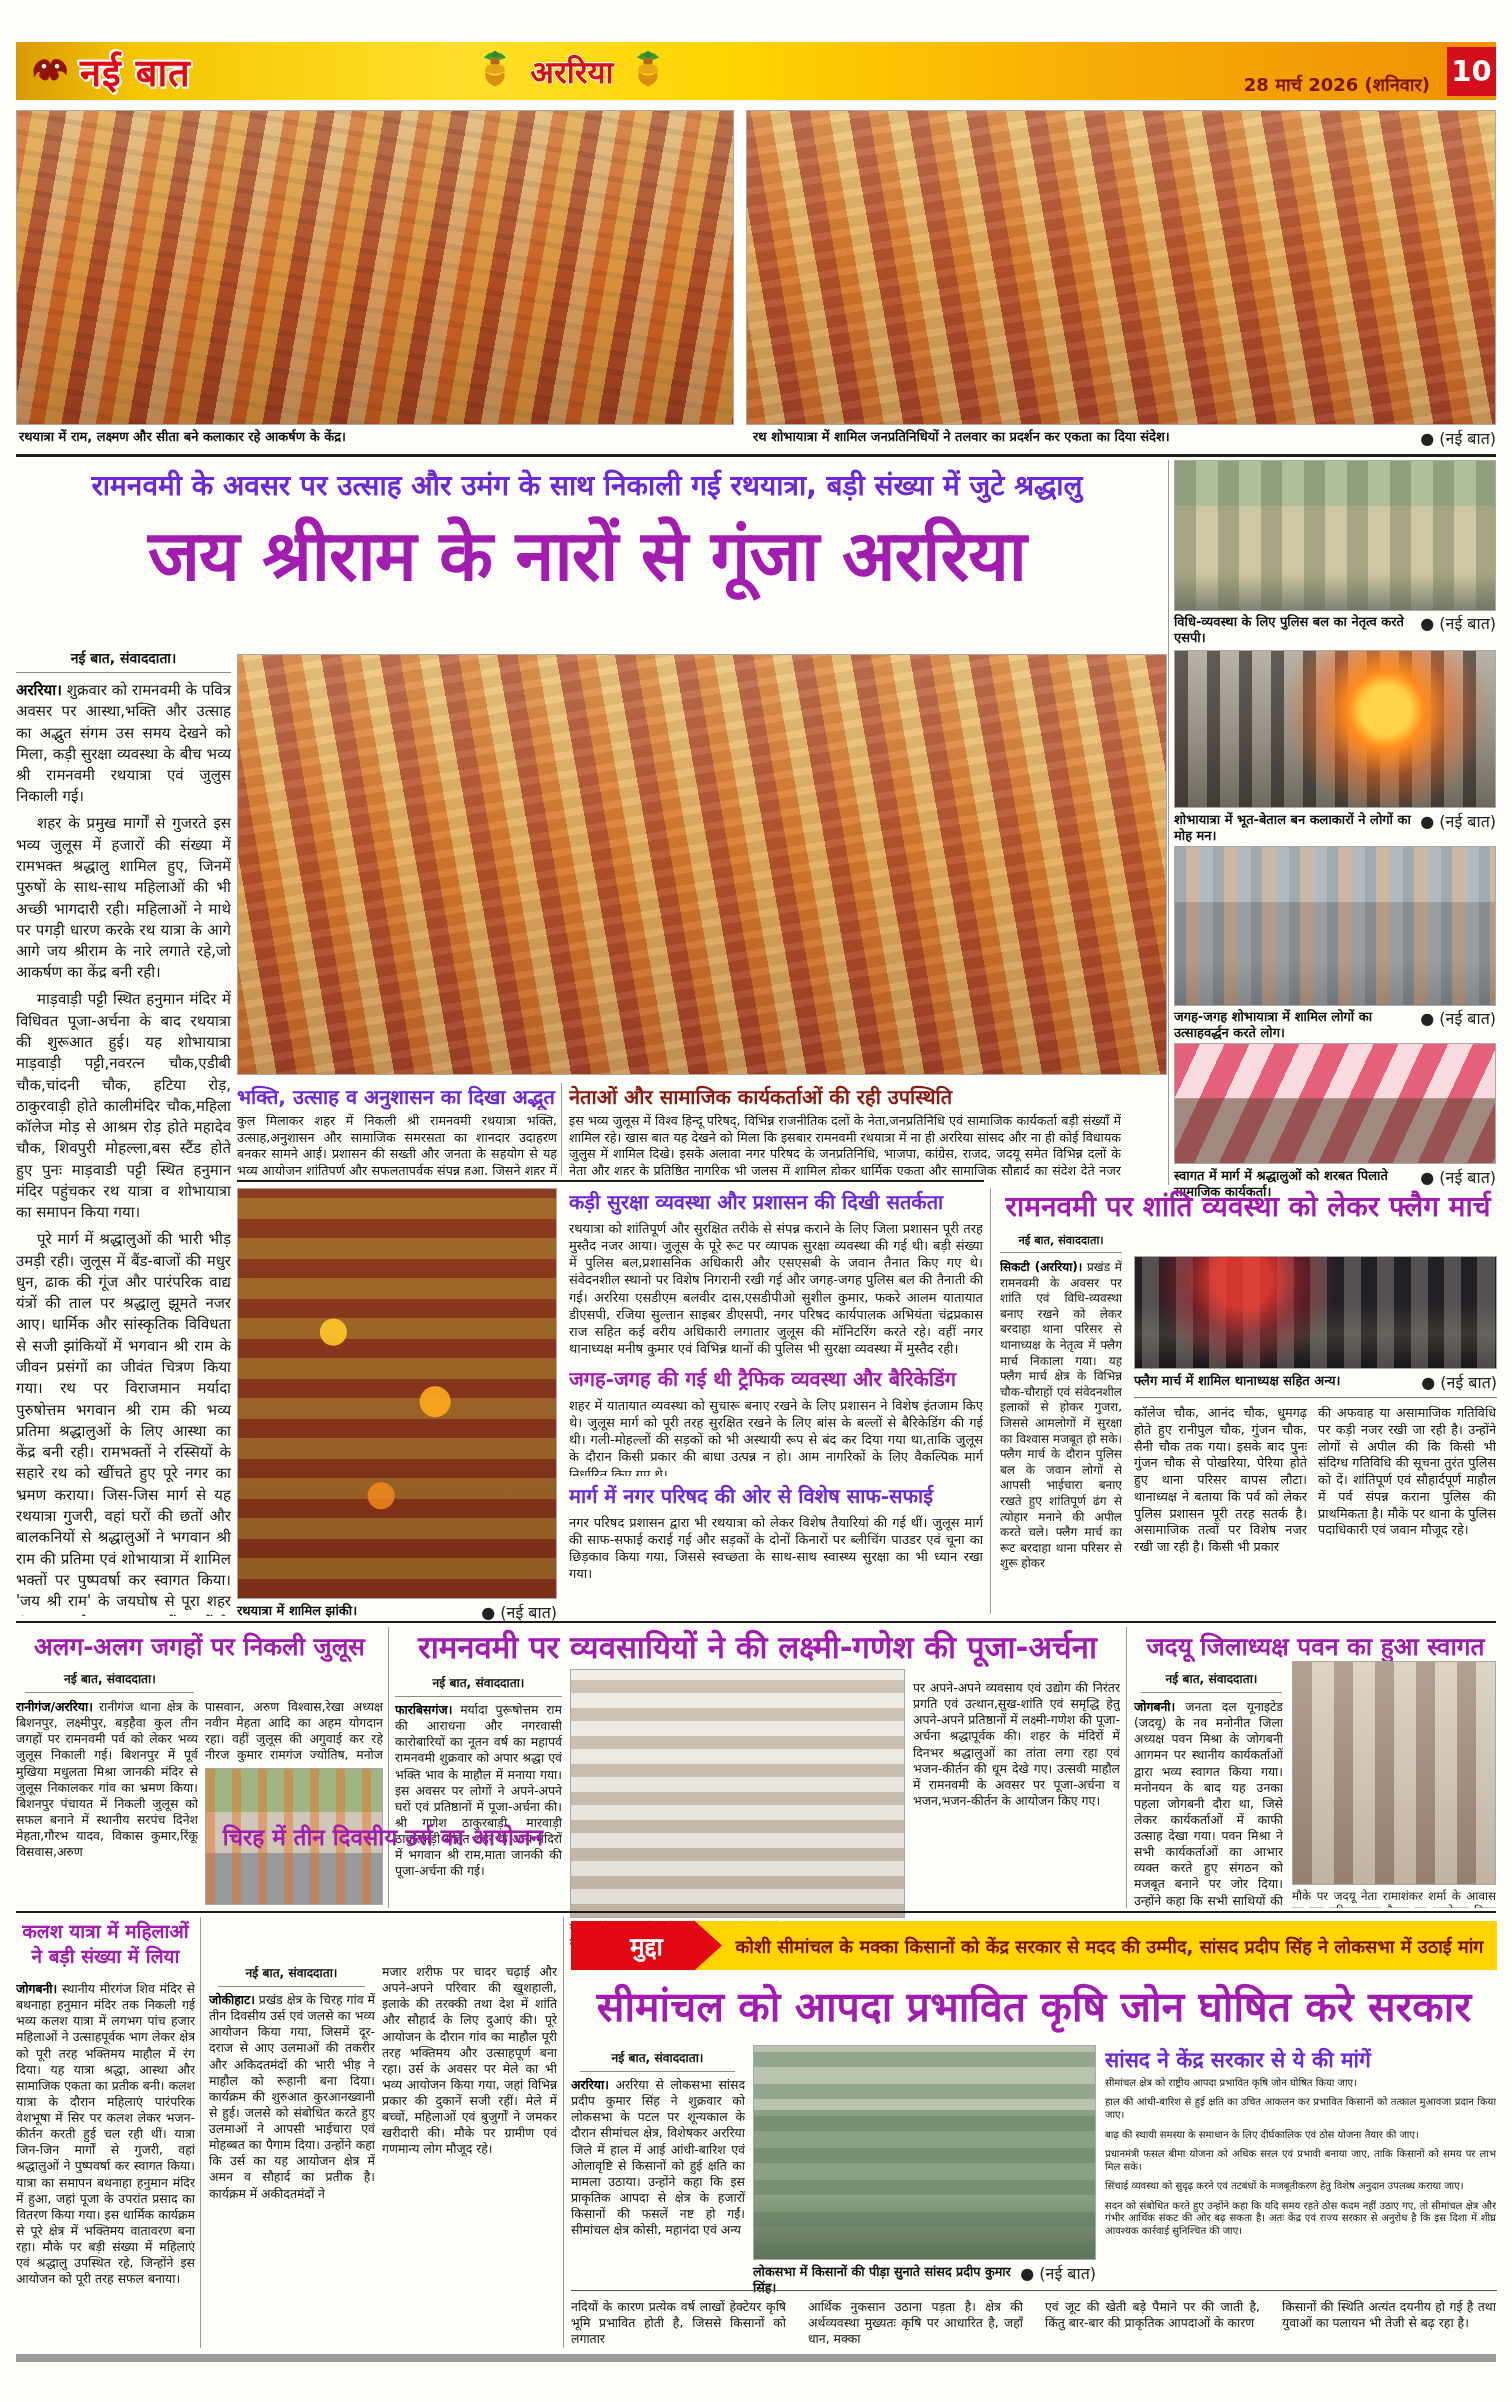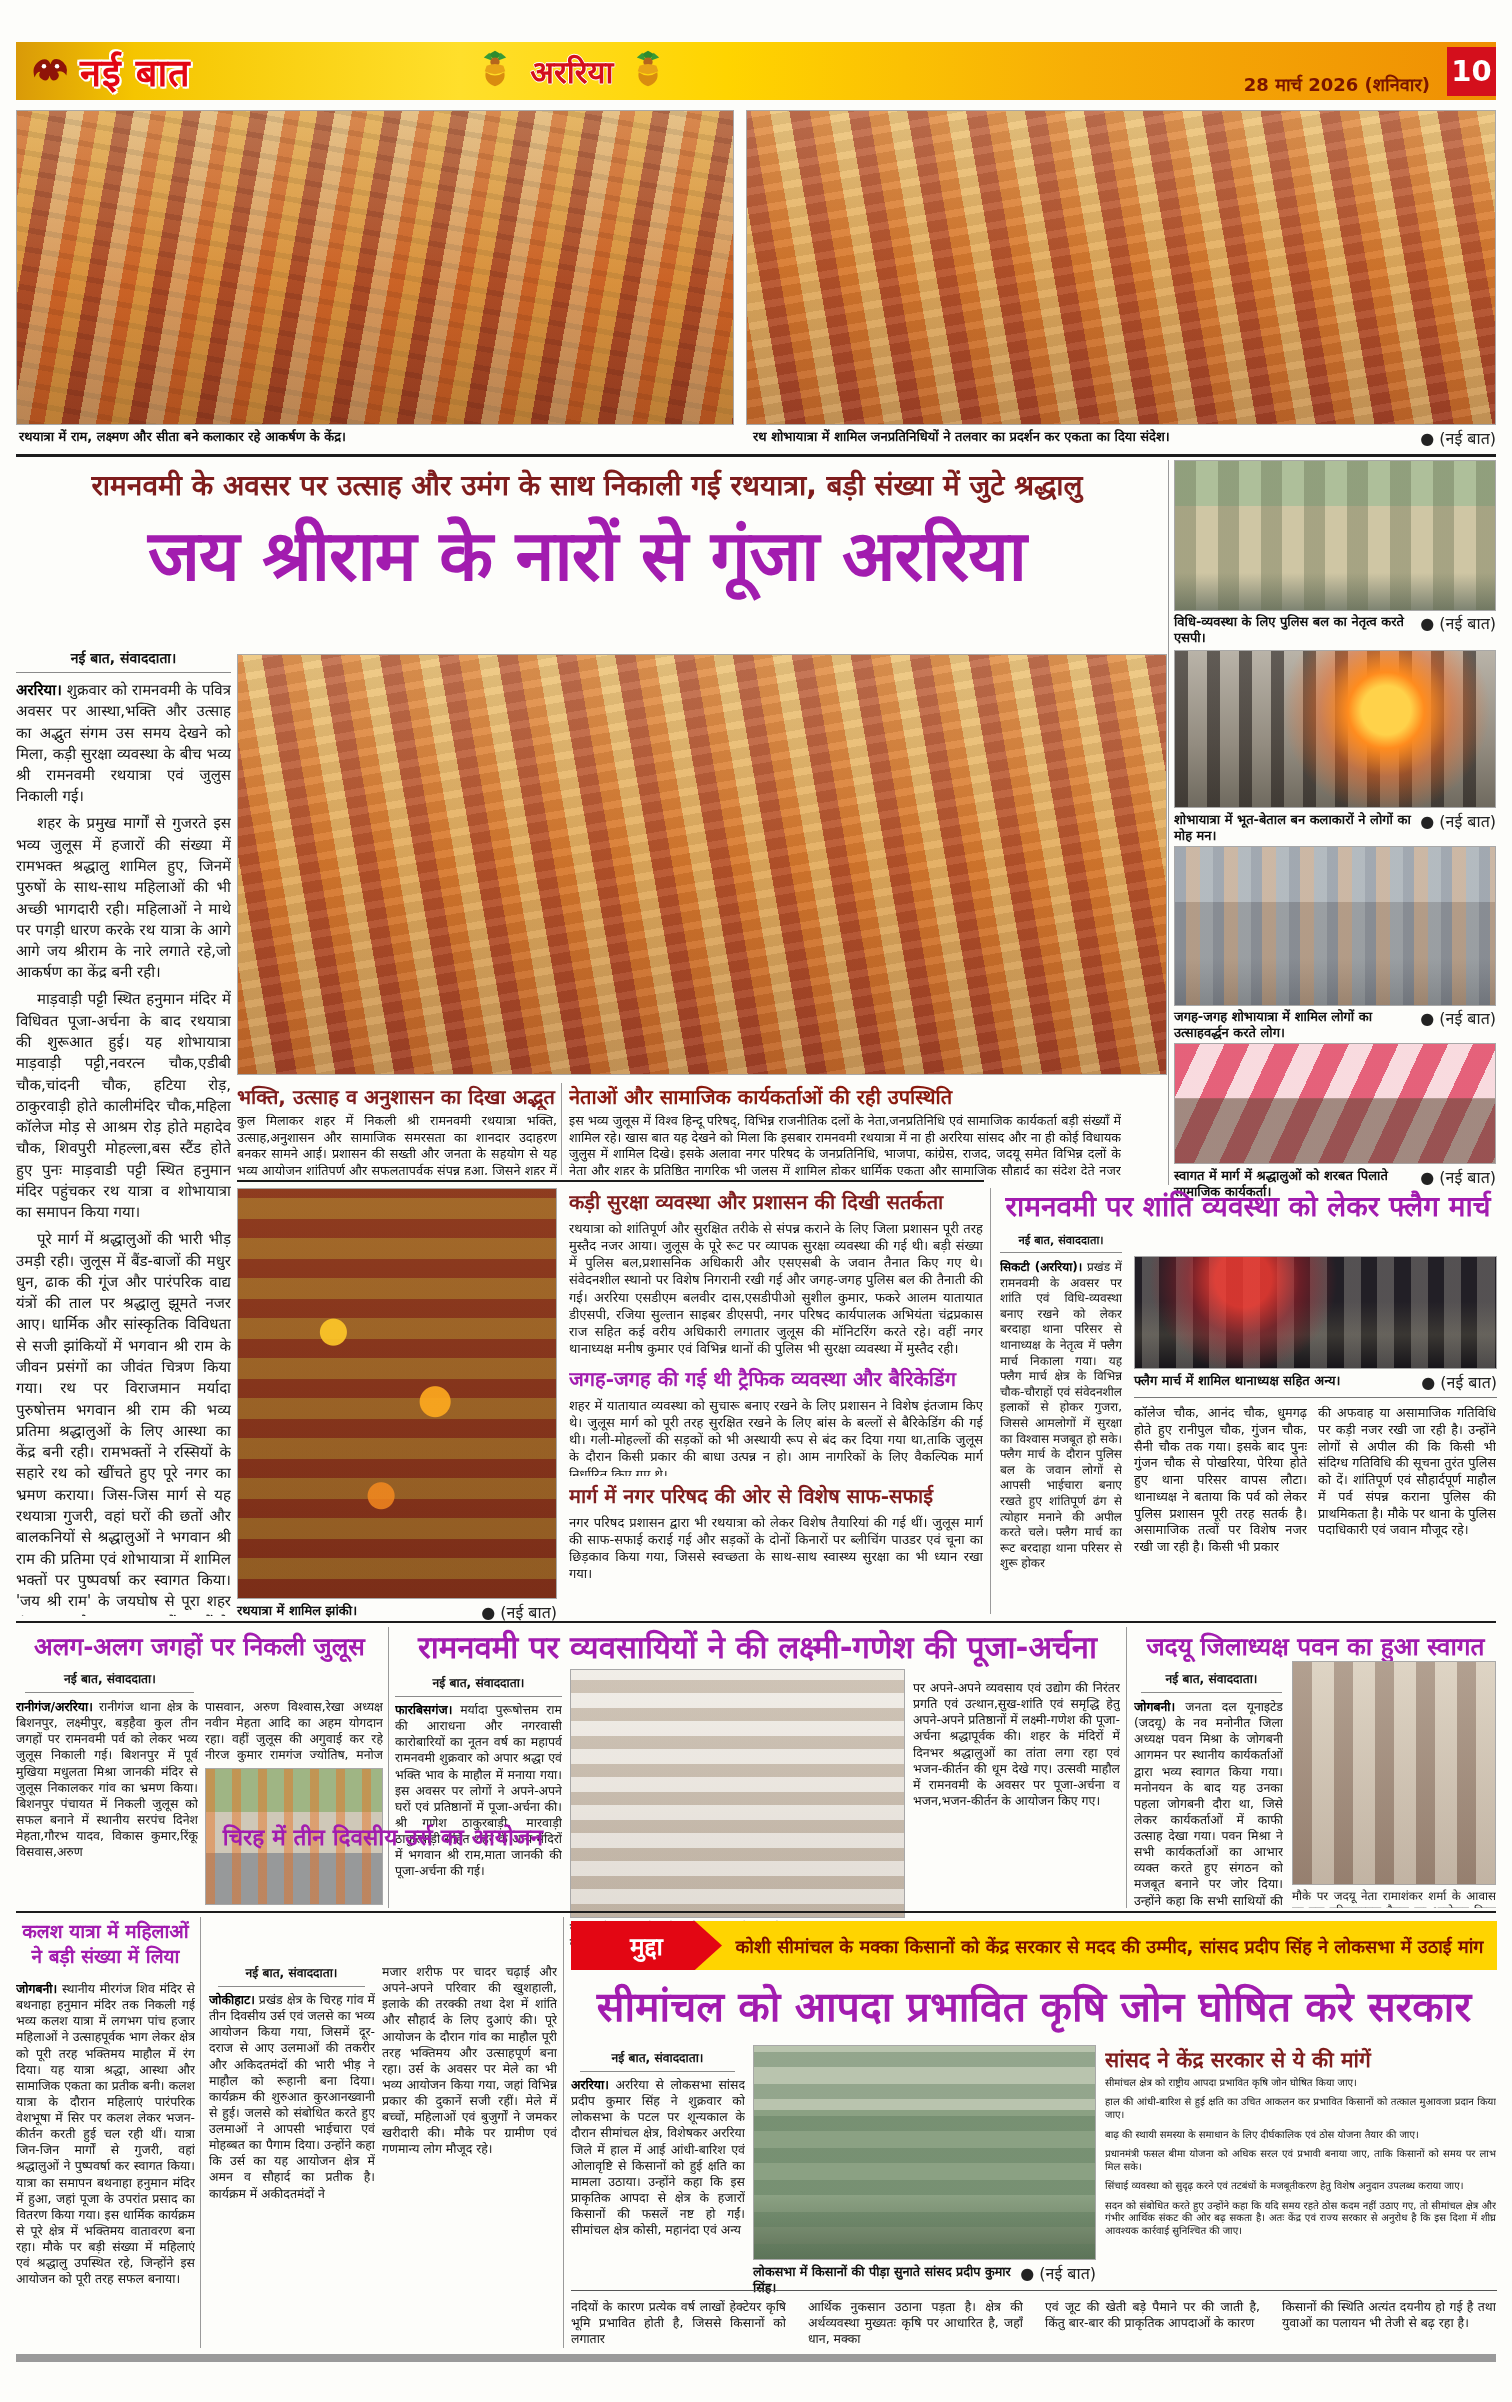--- a/index.html
+++ b/index.html
@@ -9,21 +9,21 @@
   .photo{position:absolute;border:0.9px solid #a8a8a8}
   .cap{position:absolute;font-size:13px;font-weight:bold;color:#101010;display:flex;justify-content:space-between;align-items:flex-start;line-height:1.25}
   .credit{font-weight:normal;font-size:16px;color:#222;white-space:nowrap;margin-left:7.5px}
   .bodytxt{position:absolute;text-align:justify;color:#141414;overflow:hidden}
   .bodytxt p{margin-bottom:5.6px}
   .bodytxt p.ind{text-indent:21px}
   .byline{position:absolute;font-size:14px;font-weight:bold;text-align:center;color:#111;border-bottom:0.9px solid #8a8a8a;padding-bottom:4.7px;overflow:hidden;white-space:nowrap}
   .fit{white-space:nowrap;overflow:hidden;text-overflow:clip}
   .hrule{position:absolute;background:#1c1c1c}
   .vrule{position:absolute;background:#9a9a9a;width:0.9px}
-  .h-red{color:#7f1d1d}
+  .h-red{color:#6d28d9}
   .h-maroon{color:#8a1a0f}
   .h-black{color:#a21caf}
   b.dl{color:#000}
   
   .masthead{position:absolute;left:16px;top:42px;width:1480px;height:58px;
     background:linear-gradient(90deg,#d99a08 0%,#f5c500 8%,#ffdf2b 30%,#ffd400 48%,#f7ae06 72%,#ef8f03 100%);
     display:flex;align-items:center}
   .paper-name{font-size:38px;font-weight:900;color:#e30613;
     text-shadow:-1.9px 0 #fff,1.9px 0 #fff,0 -1.9px #fff,0 1.9px #fff,1.9px 1.9px #fff,-1.9px -1.9px #fff;letter-spacing:0.9px}
   .edition{font-size:31px;font-weight:900;color:#d40f1c;

